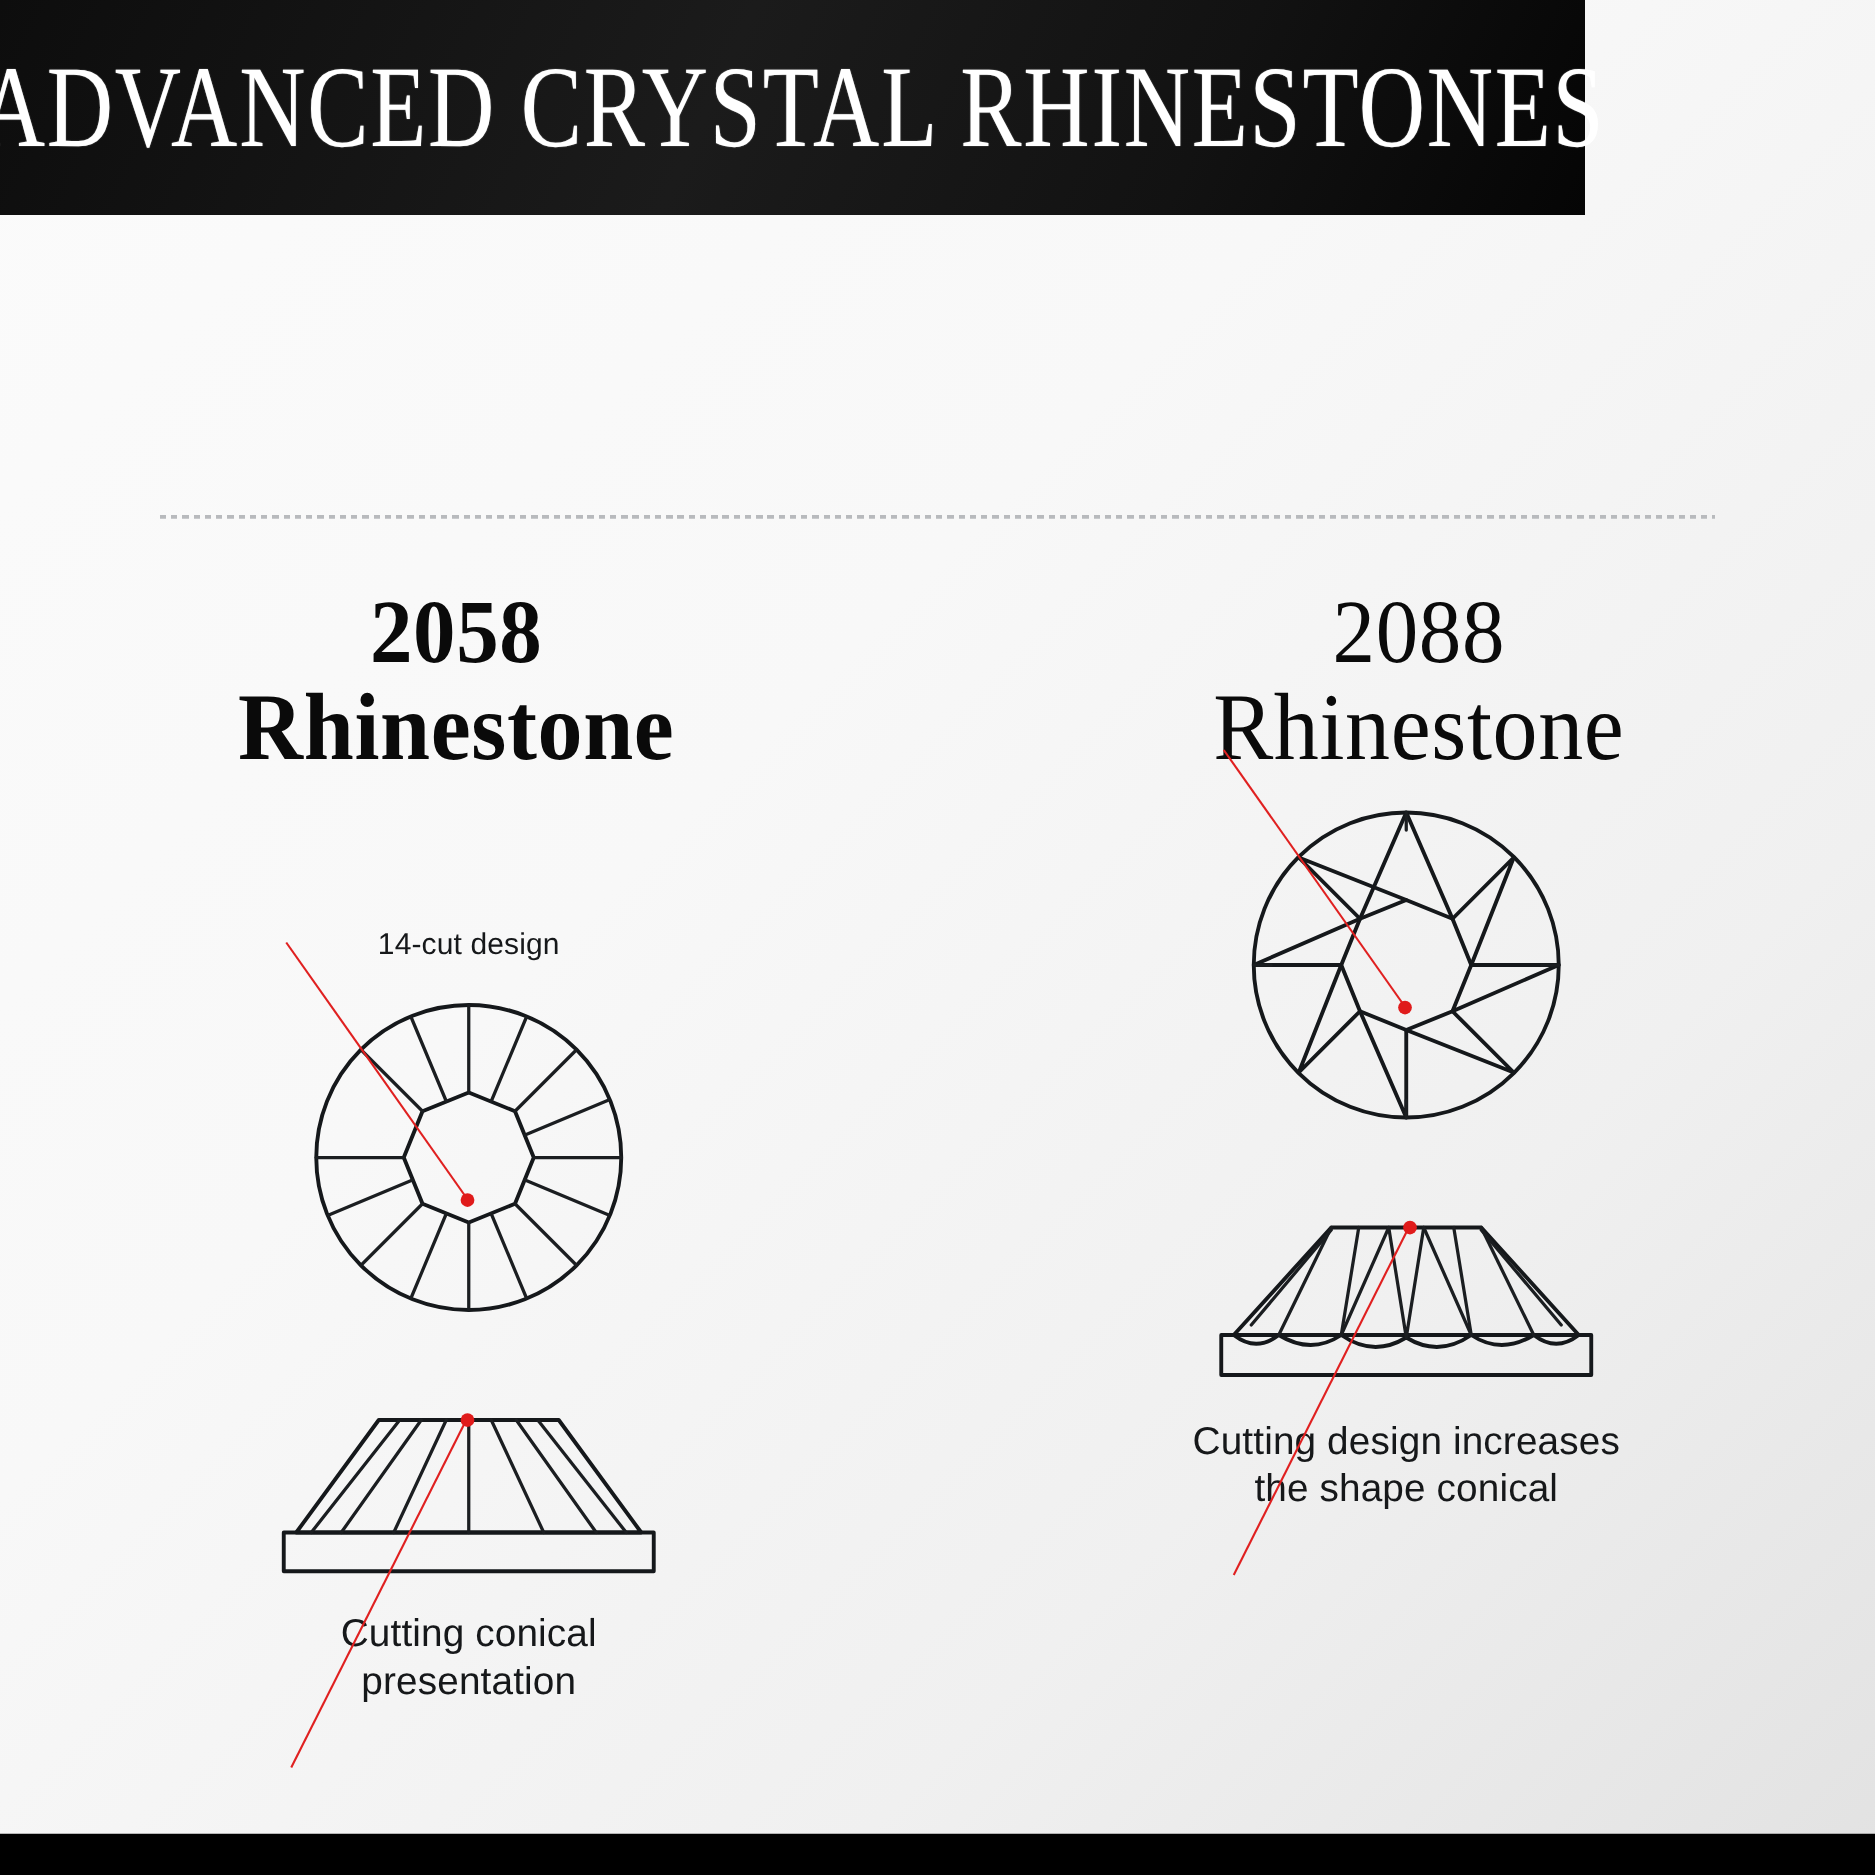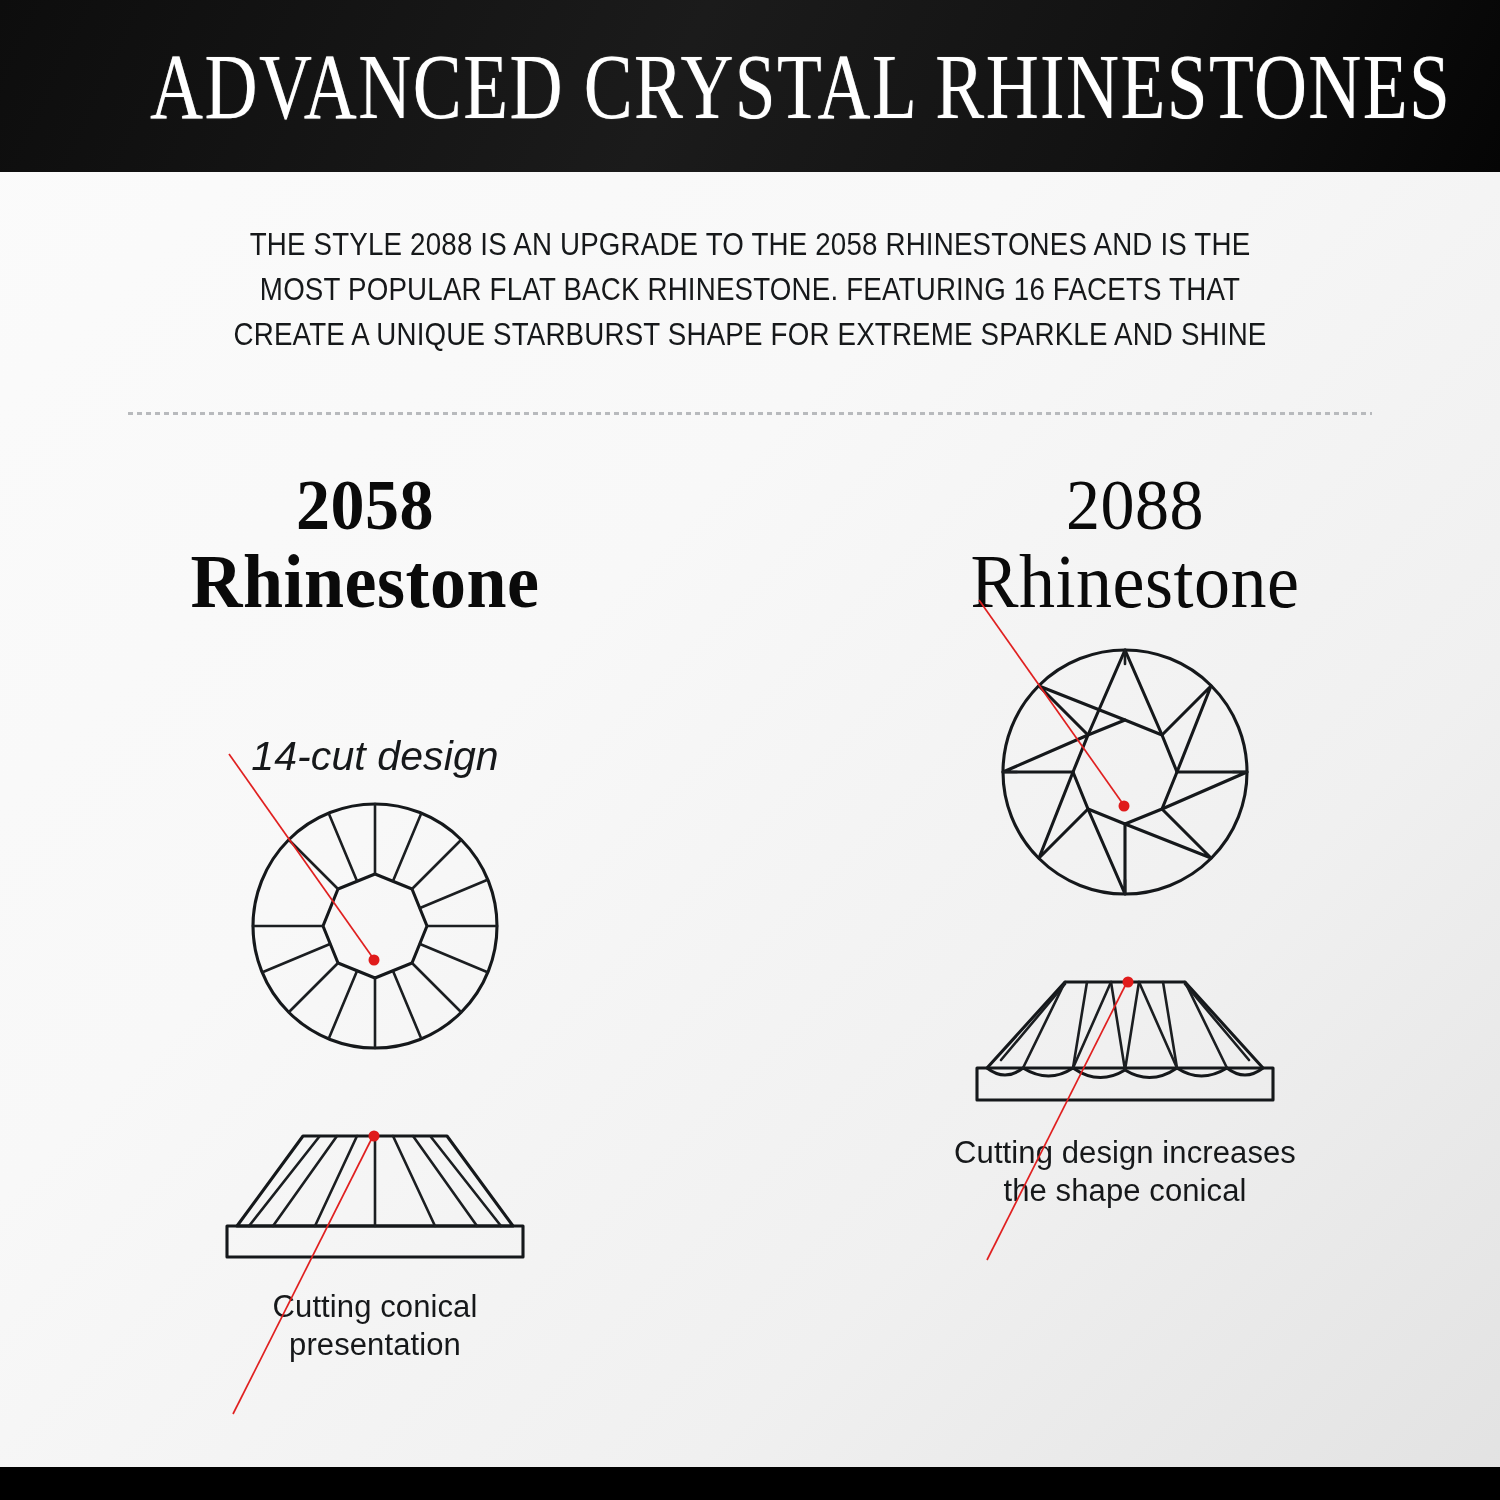--- a/index.html
+++ b/index.html
@@ -20,26 +20,26 @@
     width: 1500px;
     height: 1500px;
     background: linear-gradient(135deg, #fbfbfb 0%, #f8f8f8 40%, #f0f0f0 72%, #e2e2e2 100%);
     overflow: hidden;
   }
 
   
   .header-banner {
     position: absolute;
     top: 0; left: 0;
-    width: 1500px;
+    width: 1268px;
     height: 172px;
     background: linear-gradient(115deg, #0d0d0d 0%, #1b1b1b 45%, #121212 75%, #050505 100%);
     display: flex;
     align-items: center;
-    justify-content: flex-end;
+    justify-content: center;
   }
 
   .header-title {
     font-family: "Liberation Serif", serif;
     color: #ffffff;
     font-size: 79px;
     letter-spacing: 1.5px;
     line-height: 1;
     white-space: nowrap;
     transform: scaleX(0.93) scaleY(1.18);
@@ -120,25 +120,24 @@
     margin-top: 4px;
     transform: scaleY(1.06);
   }
 
   .col-title.left-title { margin-left: -20px; font-weight: bold; }
   .col-title.right-title { margin-left: 20px; }
 
   
   .anno-label {
     font-family: "Liberation Sans", sans-serif;
-    font-size: 41px;
+    font-size: 24px;
     color: #16181a;
     line-height: 36px;
     letter-spacing: 0.1px;
-    font-style: italic;
   }
 
   .caption {
     font-family: "Liberation Sans", sans-serif;
     font-size: 31px;
     color: #16181a;
     text-align: center;
     line-height: 38px;
     letter-spacing: 0.1px;
   }
@@ -207,25 +206,20 @@
 </style>
 </head>
 <body>
 
 <div class="page">
 
   <div class="header-banner">
     <div class="header-title">ADVANCED CRYSTAL RHINESTONES</div>
   </div>
 
-  <div class="intro">
-    <div class="intro-line">THE STYLE 2088 IS AN UPGRADE TO THE 2058 RHINESTONES AND IS THE</div>
-    <div class="intro-line">MOST POPULAR FLAT BACK RHINESTONE. FEATURING 16 FACETS THAT</div>
-    <div class="intro-line">CREATE A UNIQUE STARBURST SHAPE FOR EXTREME SPARKLE AND SHINE</div>
-  </div>
 
   <div class="divider"></div>
 
   <div class="columns">
 
     <div class="col">
 
       <div class="col-title left-title">
         <span class="t-num">2058</span>
         <span class="t-word">Rhinestone</span>

